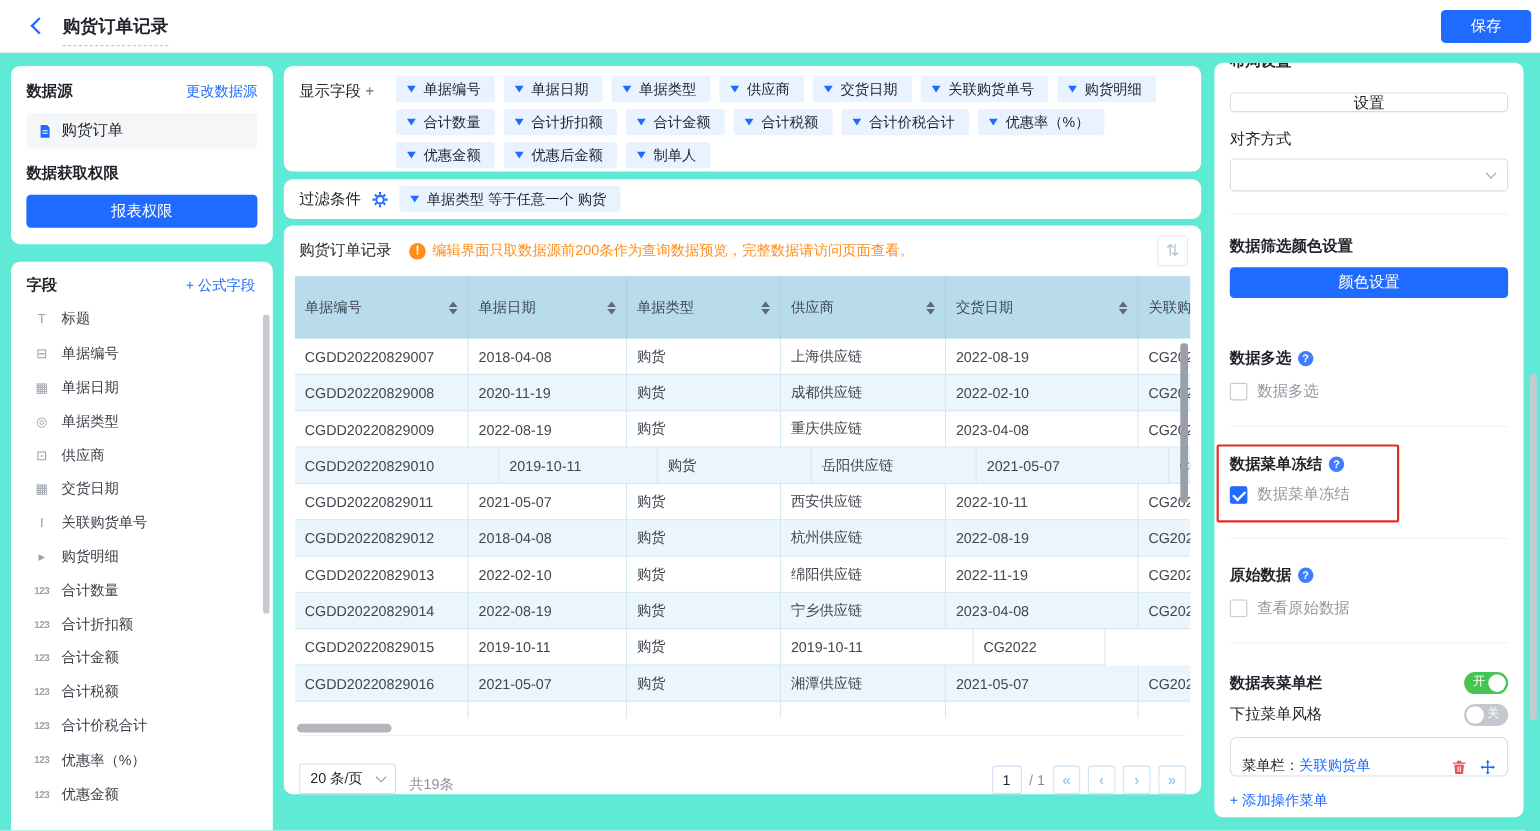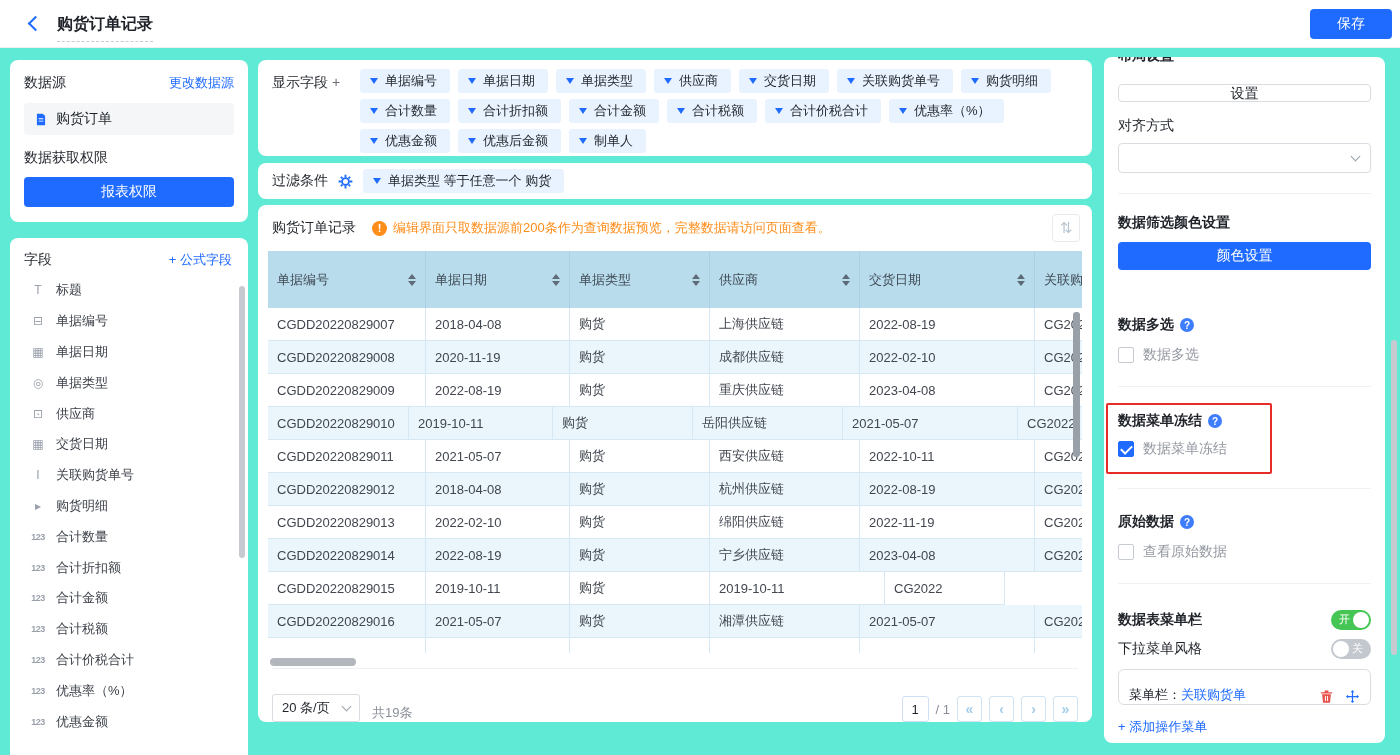--- a/index.html
+++ b/index.html
@@ -14,21 +14,21 @@
 
   
   #topbar{position:absolute;left:0;top:0;width:1400px;height:48px;background:#fff;border-bottom:1px solid #edeff2;display:flex;align-items:center;z-index:5}
   .back{margin-left:30px;width:11px;height:11px;border-left:2.5px solid var(--primary);border-bottom:2.5px solid var(--primary);transform:rotate(45deg);cursor:pointer}
   .tb-title{margin-left:16px;font-size:16px;font-weight:700;color:var(--ink);border-bottom:1px dashed #c6cad1;padding-bottom:6px;margin-top:8px}
   .save-btn{position:absolute;right:8px;top:9px;width:82px;height:30px;background:var(--primary);color:#fff;border:none;border-radius:4px;font-size:14px;cursor:pointer}
 
   
   #ds-card{left:10px;top:60px;width:238px;height:162px;padding:14px}
   .row-between{display:flex;align-items:center;justify-content:space-between}
-  .sec-bold{font-size:14px;font-weight:400;color:var(--ink)}
+  .sec-bold{font-size:14px;font-weight:700;color:var(--ink)}
   .link{color:var(--primary);font-size:13px;cursor:pointer}
   .source-box{margin-top:11px;height:32px;background:#f4f6f8;border-radius:4px;display:flex;align-items:center;gap:8px;padding:0 10px;font-size:14px;color:var(--ink)}
   .perm-btn{margin-top:10px;width:100%;height:30px;background:var(--primary);color:#fff;border:none;border-radius:4px;font-size:14px;cursor:pointer}
   .mt14{margin-top:14px}
 
   #fields-card{left:10px;top:238px;width:238px;height:593px;padding:13px 8px 8px 14px;overflow:hidden}
   #field-list{margin-top:6px}
   .field-item{display:flex;align-items:center;gap:9px;height:30.8px;font-size:13px;color:#3a3f47;padding-left:5px;cursor:pointer}
   .f-icon{width:18px;color:#9aa1ab;font-size:12px;text-align:center;flex:none}
   .f-icon.num{font-size:9px;font-weight:700;letter-spacing:-.5px}
@@ -364,21 +364,21 @@
           </div>
           <div class="tr">
             <div class="td" style="width:158px">CGDD20220829009</div>
             <div class="td" style="width:144px">2022-08-19</div>
             <div class="td" style="width:140px">购货</div>
             <div class="td" style="width:150px">重庆供应链</div>
             <div class="td" style="width:175px">2023-04-08</div>
             <div class="td" style="width:120px">CG2022</div>
           </div>
           <div class="tr alt">
-            <div class="td" style="width:141px">CGDD20220829010</div>
+            <div class="td" style="width:186px">CGDD20220829010</div>
             <div class="td" style="width:144px">2019-10-11</div>
             <div class="td" style="width:140px">购货</div>
             <div class="td" style="width:150px">岳阳供应链</div>
             <div class="td" style="width:175px">2021-05-07</div>
             <div class="td" style="width:120px">CG2022</div>
           </div>
           <div class="tr">
             <div class="td" style="width:158px">CGDD20220829011</div>
             <div class="td" style="width:144px">2021-05-07</div>
             <div class="td" style="width:140px">购货</div>

